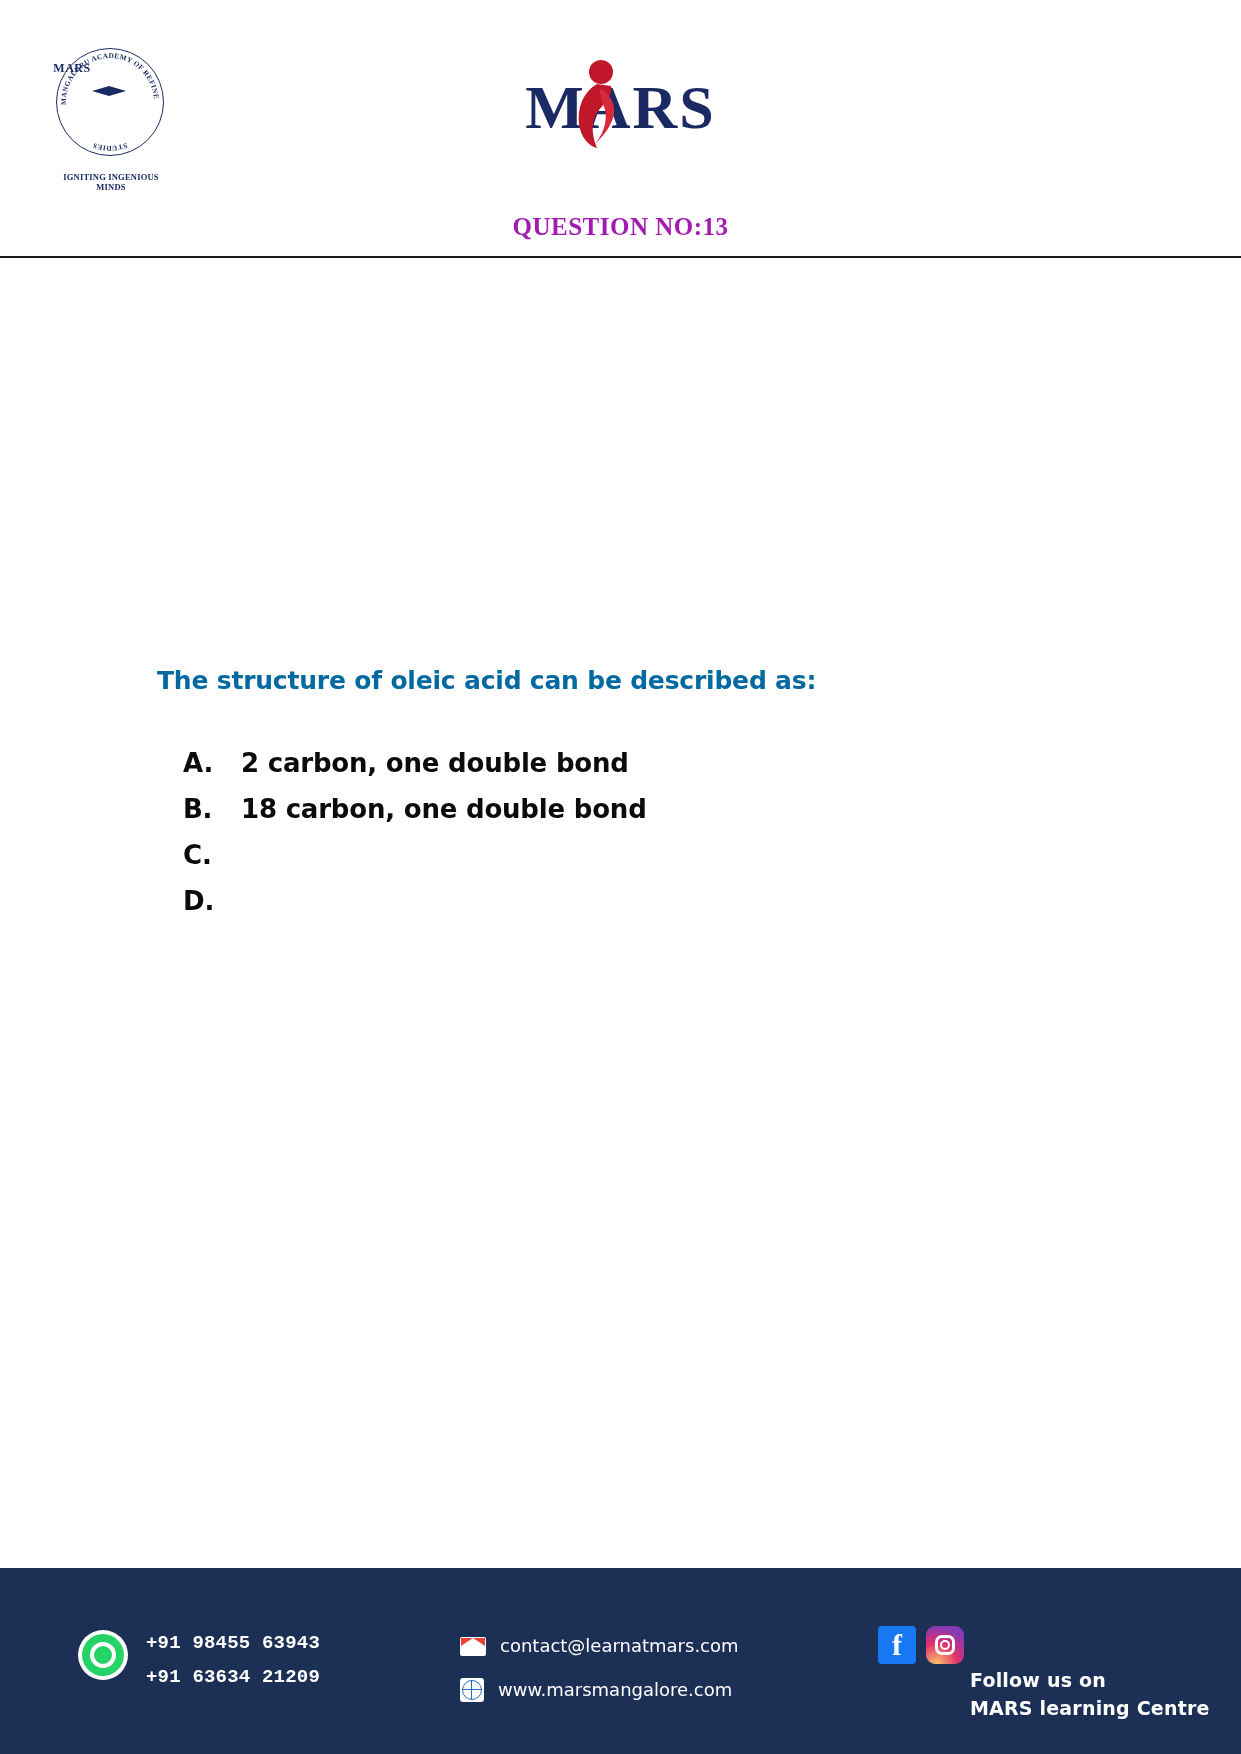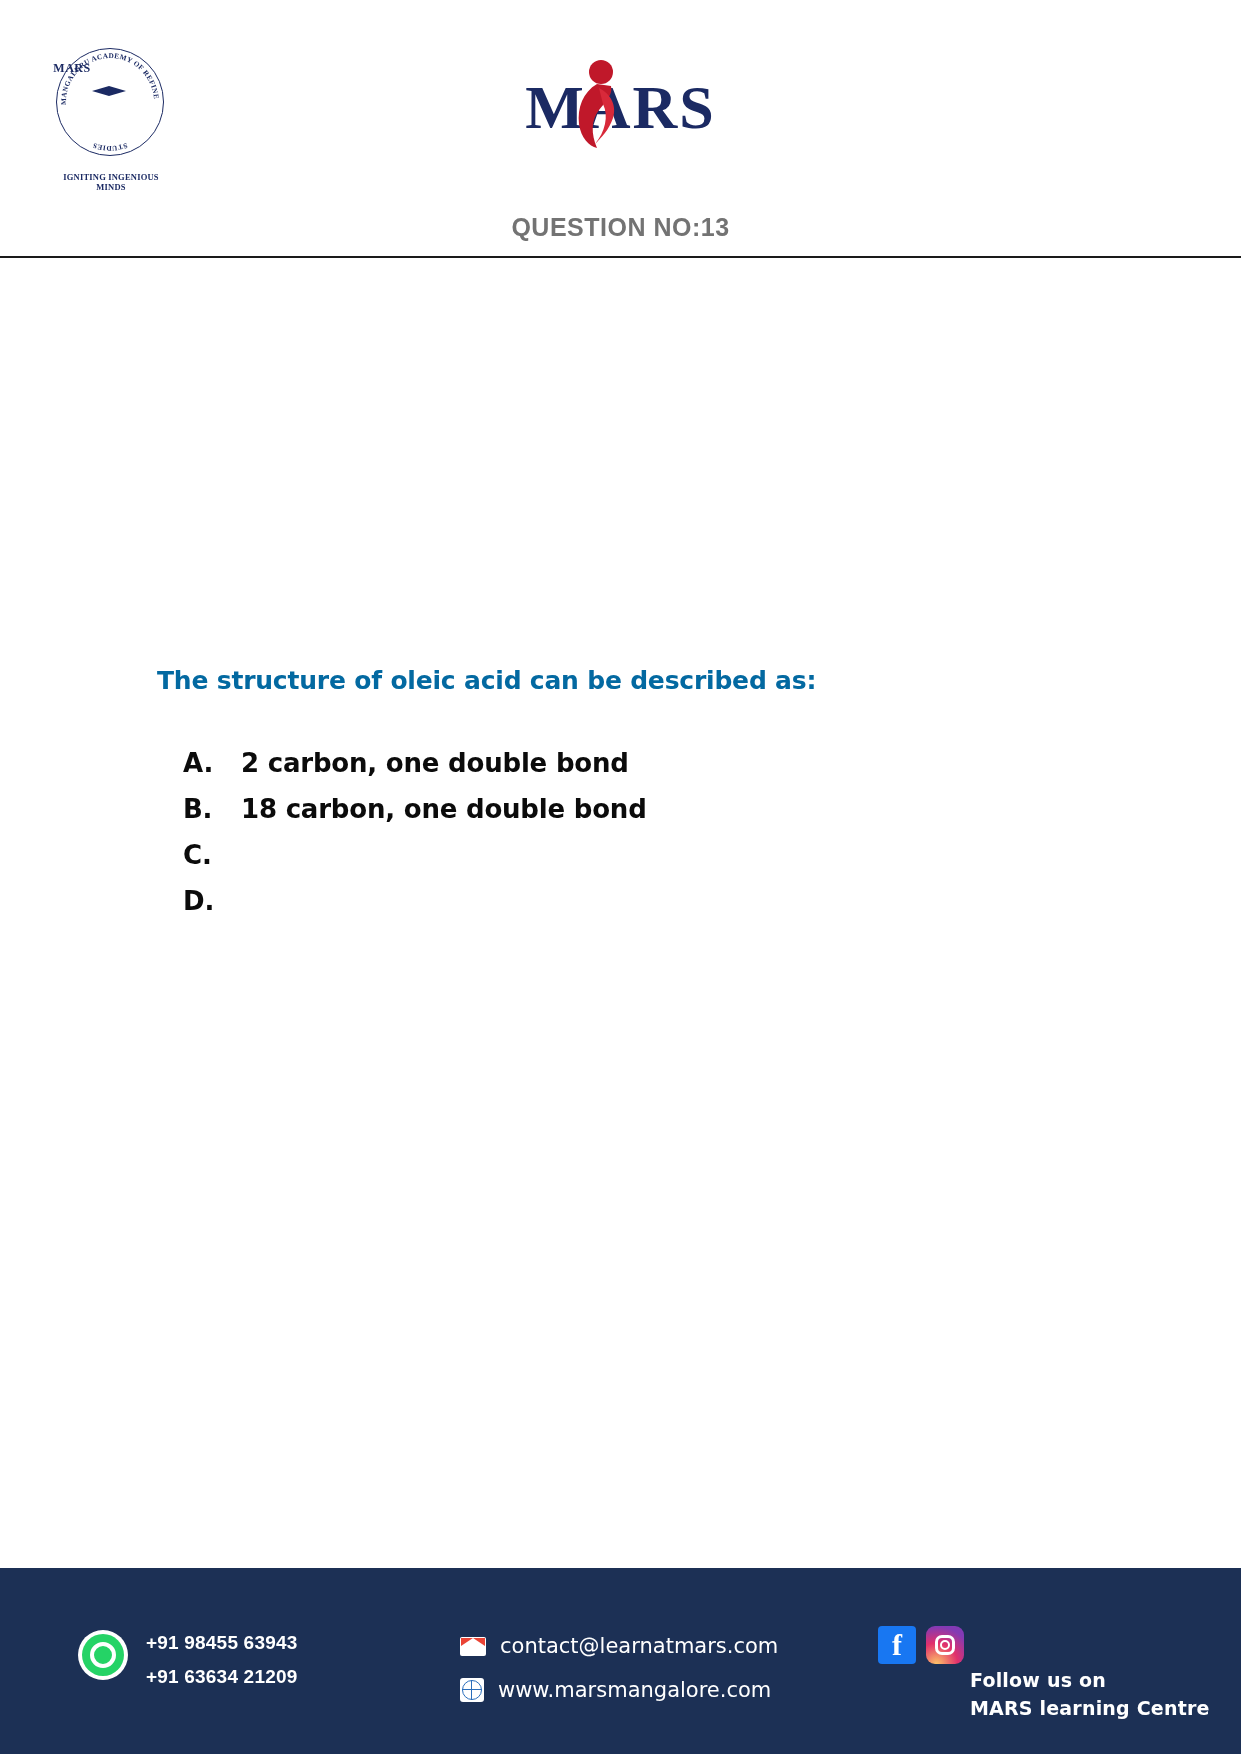--- a/index.html
+++ b/index.html
@@ -121,24 +121,24 @@
     top: -4px;
     width: 66px;
     height: 92px;
   }
 
   .question-no {
     position: absolute;
     left: 50%;
     transform: translateX(-50%);
     top: 213px;
-    font-family: Liberation Sans, sans-serif;
+    font-family: Liberation Serif, serif;
     font-weight: bold;
     font-size: 25px;
-    color: #737373;
+    color: #a21caf;
     letter-spacing: 0.5px;
     white-space: nowrap;
   }
 
   
   .content {
     position: absolute;
     top: 258px;
     left: 0;
     right: 0;
@@ -220,33 +220,33 @@
     height: 26px;
     border: 4px solid #ffffff;
     border-radius: 50%;
     box-sizing: border-box;
   }
 
   .phones {
     position: absolute;
     left: 146px;
     top: 58px;
-    font-family: Liberation Sans, sans-serif;
+    font-family: Liberation Mono, monospace;
     font-weight: bold;
     font-size: 19px;
     line-height: 34px;
     letter-spacing: 0.2px;
   }
 
   .contact-col {
     position: absolute;
     left: 460px;
     top: 56px;
     font-family: "DejaVu Sans", sans-serif;
-    font-size: 21px;
+    font-size: 18px;
     line-height: 44px;
   }
   .contact-line {
     display: flex;
     align-items: center;
     gap: 14px;
     height: 44px;
   }
   .mail-icon {
     width: 26px;

